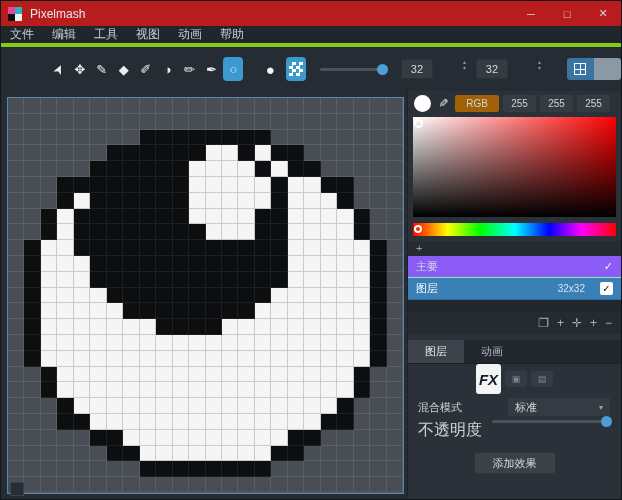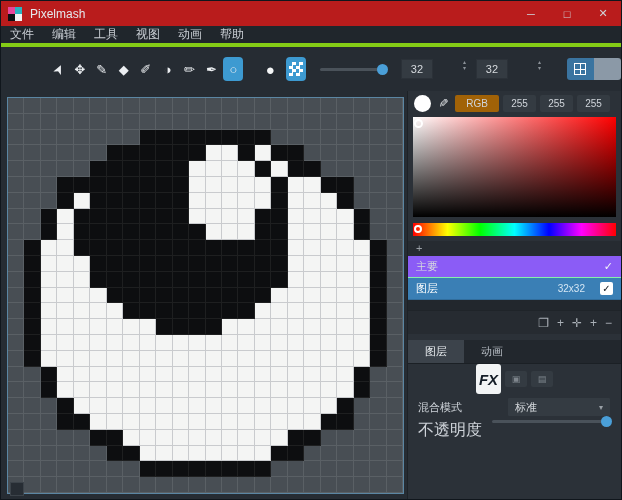--- a/index.html
+++ b/index.html
@@ -883,14 +883,17 @@
     </span>
   </div>
 
   <div class="opacity-row">
     <span>不透明度</span>
     <span class="op-slider">
       <span class="op-knob"></span>
     </span>
   </div>
 
+  <div class="add-effect-row">
+    <span class="add-effect-btn">添加效果</span>
+  </div>
 
 </div>
 
 </body></html>

